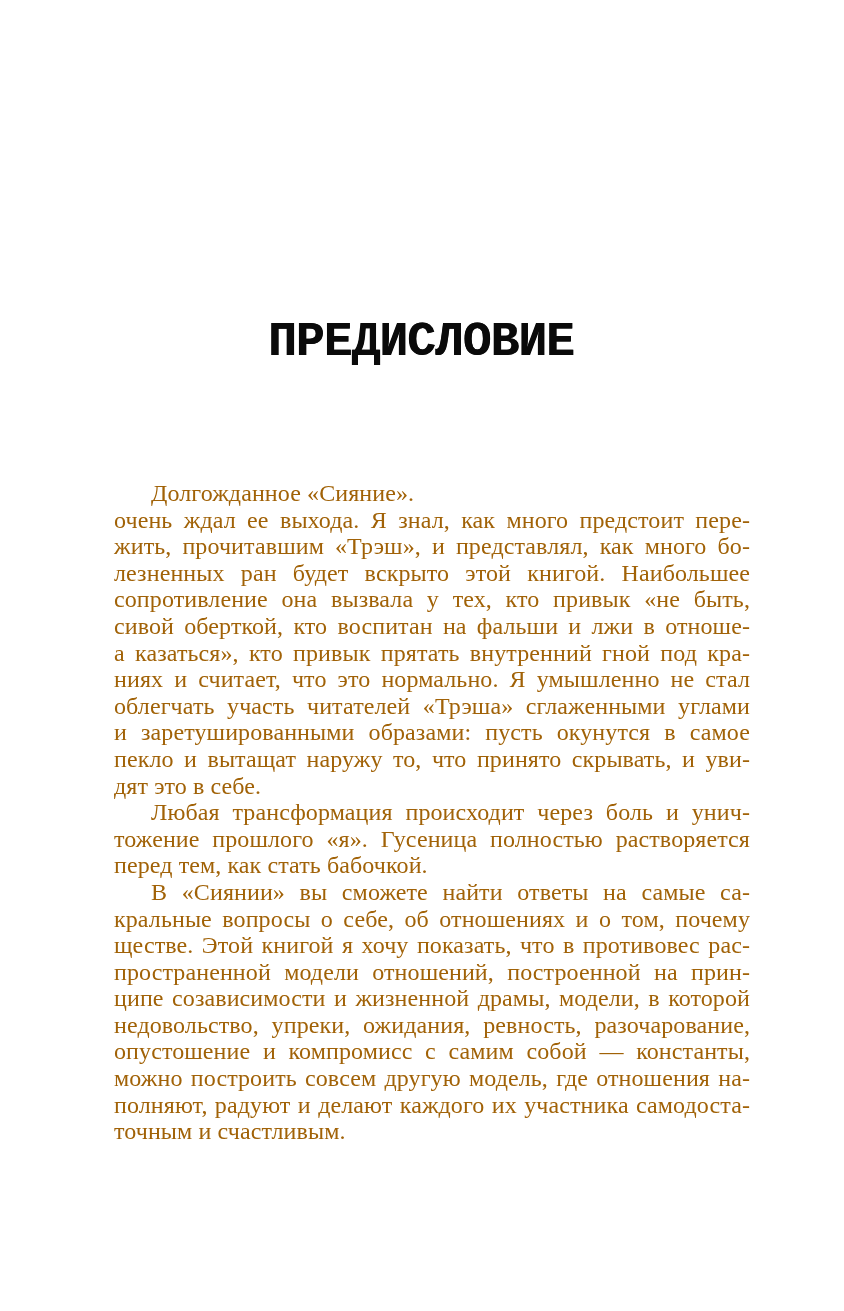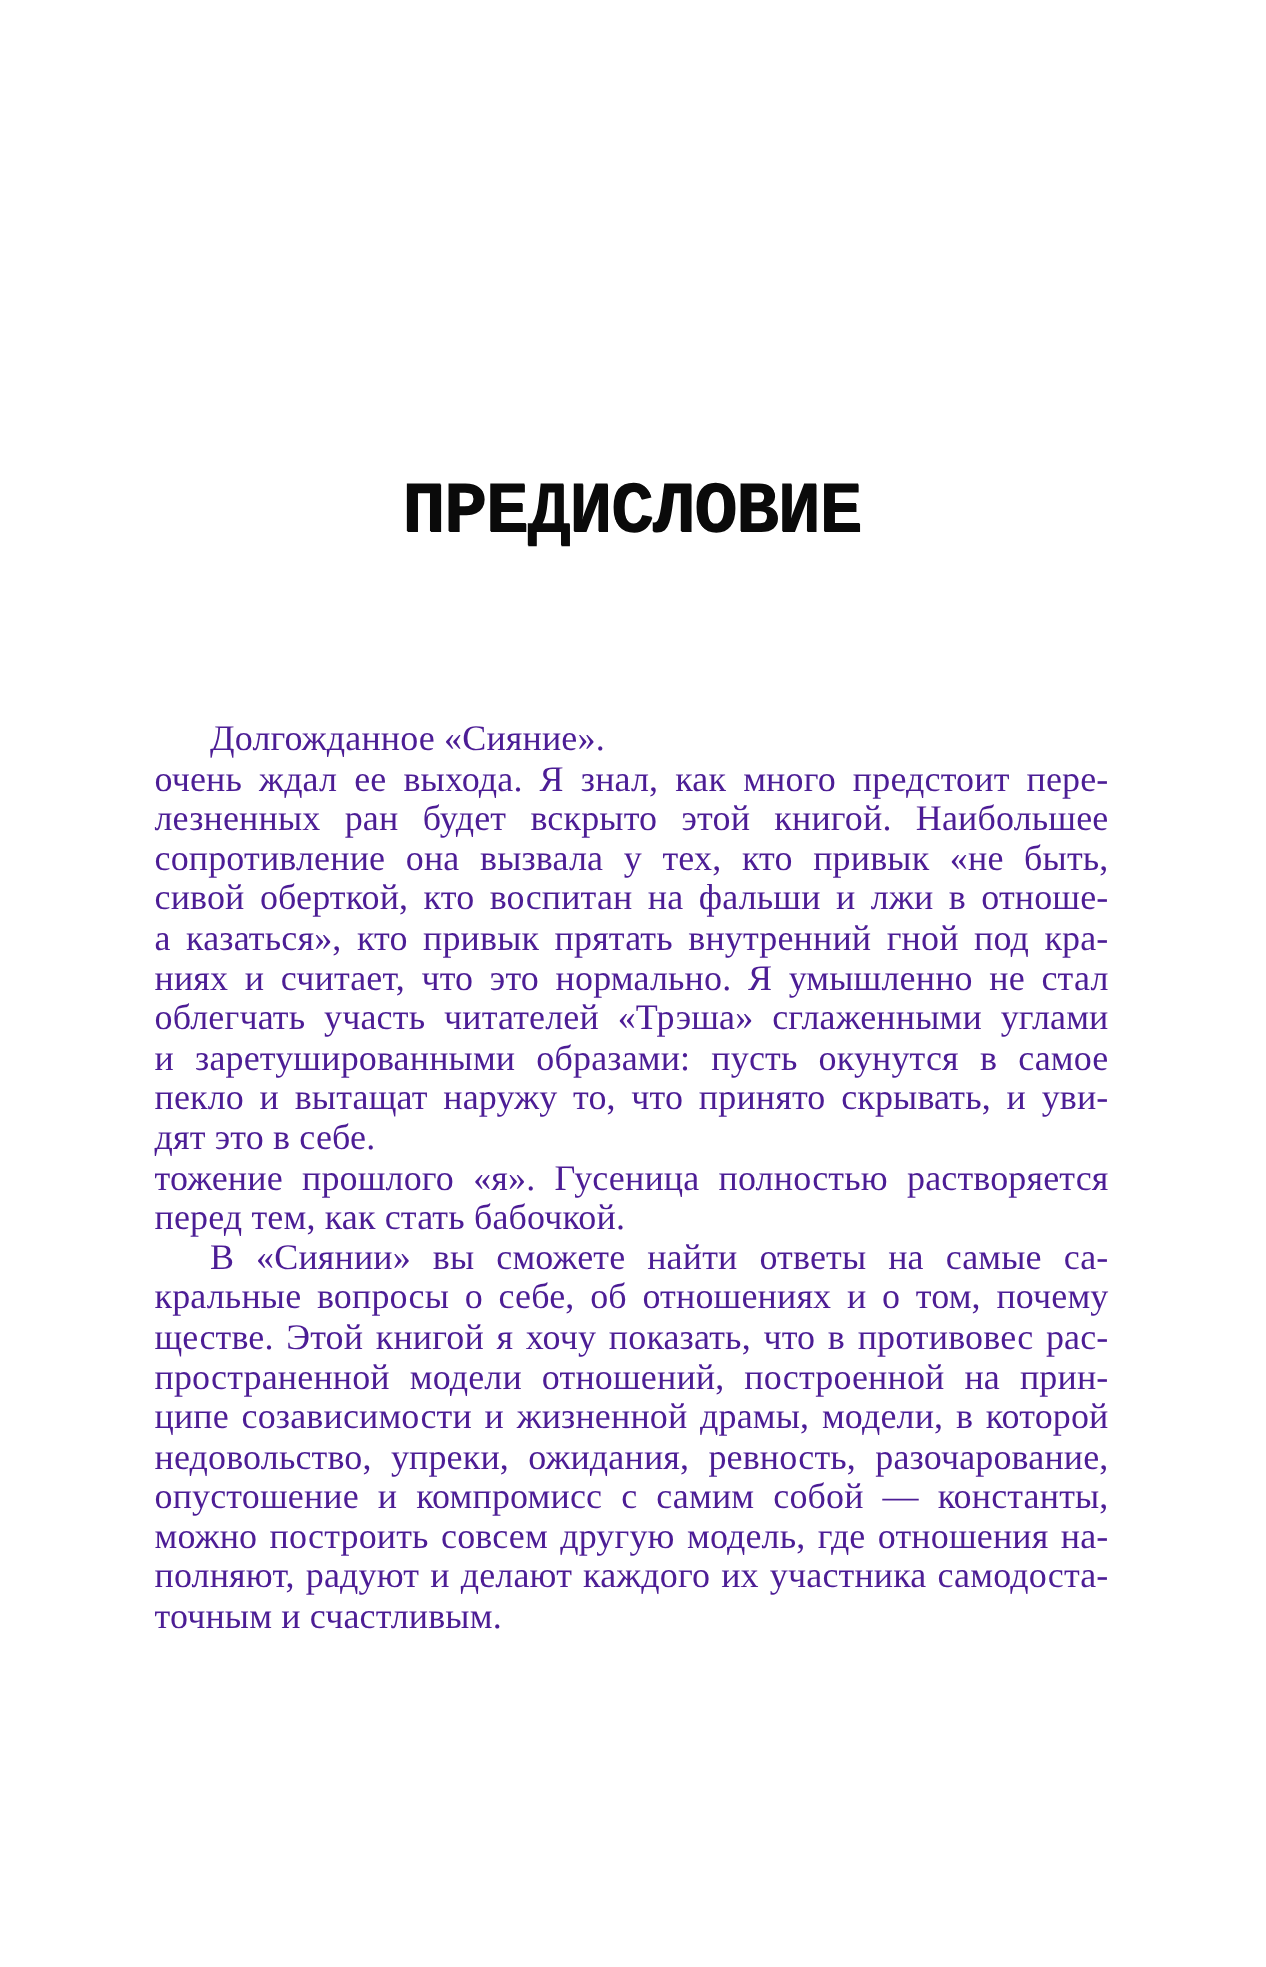--- a/index.html
+++ b/index.html
@@ -22,26 +22,26 @@
     font-family: "Liberation Mono", "DejaVu Sans Mono", monospace;
     font-weight: bold;
     font-size: 48px;
     letter-spacing: -1px;
     color: #0a0a0a;
     
     text-shadow: 0.4px 0.4px 0 #0a0a0a;
   }
   .body-text {
     position: absolute;
-    left: 103px;
+    left: 114px;
     top: 458px;
     width: 636px;
     font-size: 24px;
     line-height: 26.6px;
-    color: #4c1d95;
+    color: #a16207;
     letter-spacing: 0.1px;
   }
   .para { margin: 0; }
   .line {
     text-align: justify;
     text-align-last: justify;
     white-space: normal;
     height: 26.6px;
     overflow: visible;
   }
@@ -57,31 +57,33 @@
 <body>
 
 <div class="page">
   <div class="chapter-title">ПРЕДИСЛОВИЕ</div>
   <div class="body-text">
       <div class="para">
         <div class="line first last">Долгожданное «Сияние».</div>
       </div>
       <div class="para">
         <div class="line">очень ждал ее выхода. Я знал, как много предстоит пере-</div>
+        <div class="line">жить, прочитавшим «Трэш», и представлял, как много бо-</div>
         <div class="line">лезненных ран будет вскрыто этой книгой. Наибольшее</div>
         <div class="line">сопротивление она вызвала у тех, кто привык «не быть,</div>
         <div class="line">сивой оберткой, кто воспитан на фальши и лжи в отноше-</div>
         <div class="line">а казаться», кто привык прятать внутренний гной под кра-</div>
         <div class="line">ниях и считает, что это нормально. Я умышленно не стал</div>
         <div class="line">облегчать участь читателей «Трэша» сглаженными углами</div>
         <div class="line">и заретушированными образами: пусть окунутся в самое</div>
         <div class="line">пекло и вытащат наружу то, что принято скрывать, и уви-</div>
         <div class="line last">дят это в себе.</div>
       </div>
       <div class="para">
+        <div class="line first">Любая трансформация происходит через боль и унич-</div>
         <div class="line">тожение прошлого «я». Гусеница полностью растворяется</div>
         <div class="line last">перед тем, как стать бабочкой.</div>
       </div>
       <div class="para">
         <div class="line first">В «Сиянии» вы сможете найти ответы на самые са-</div>
         <div class="line">кральные вопросы о себе, об отношениях и о том, почему</div>
         <div class="line">ществе. Этой книгой я хочу показать, что в противовес рас-</div>
         <div class="line">пространенной модели отношений, построенной на прин-</div>
         <div class="line">ципе созависимости и жизненной драмы, модели, в которой</div>
         <div class="line">недовольство, упреки, ожидания, ревность, разочарование,</div>

